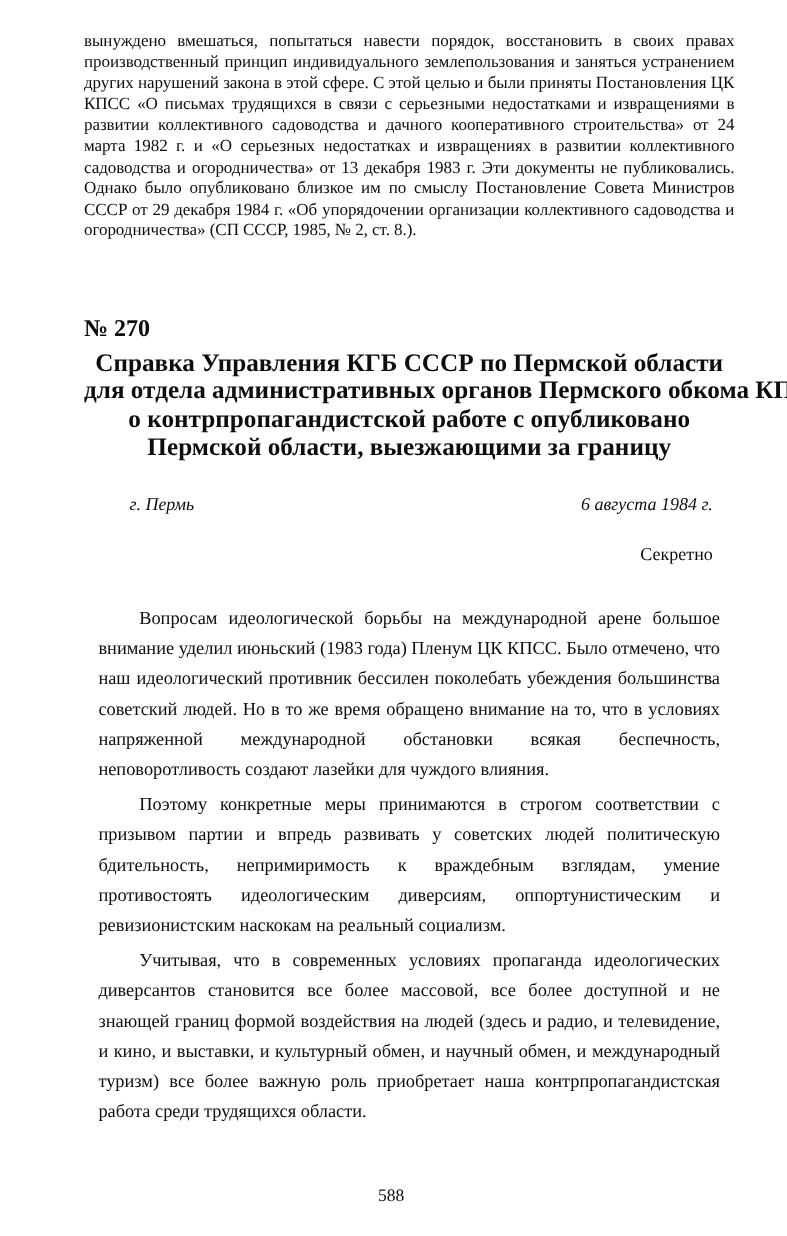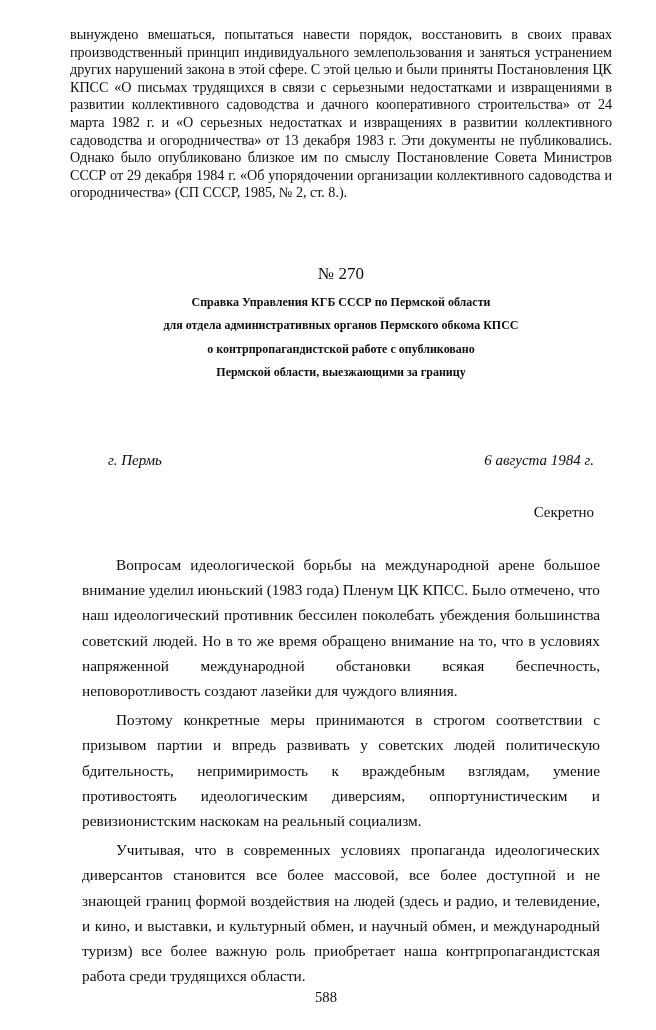--- a/index.html
+++ b/index.html
@@ -34,50 +34,48 @@
   .top-block p {
     margin: 0;
     text-indent: 0;
   }
 
   
   .gap-1 { height: 62px; }
 
   
   .doc-number {
-    text-align: center;
-    font-size: 17px;
-    font-weight: normal;
+    font-size: 20px;
+    font-weight: bold;
     line-height: 20px;
     margin-bottom: 7px;
   }
   .doc-title {
     text-align: center;
-    font-size: 12px;
+    font-size: 21px;
     font-weight: bold;
     line-height: 23.5px;
   }
   .doc-title .tline { display: block; white-space: nowrap; }
 
   
   .gap-2 { height: 28px; }
   .placedate {
     display: flex;
     justify-content: space-between;
     align-items: baseline;
     font-size: 15px;
     font-style: italic;
     padding: 0 18px 0 38px;
-    margin-top: 39px;
   }
   .secret {
     text-align: right;
     font-size: 15px;
     padding-right: 18px;
-    margin-top: 35px;
+    margin-top: 25px;
   }
 
   
   .gap-3 { height: 27px; }
   .body-text {
     font-size: 15.3px;
     line-height: 25.2px;
     text-align: justify;
     text-align-last: left;
     padding: 0 8px 0 8px;

